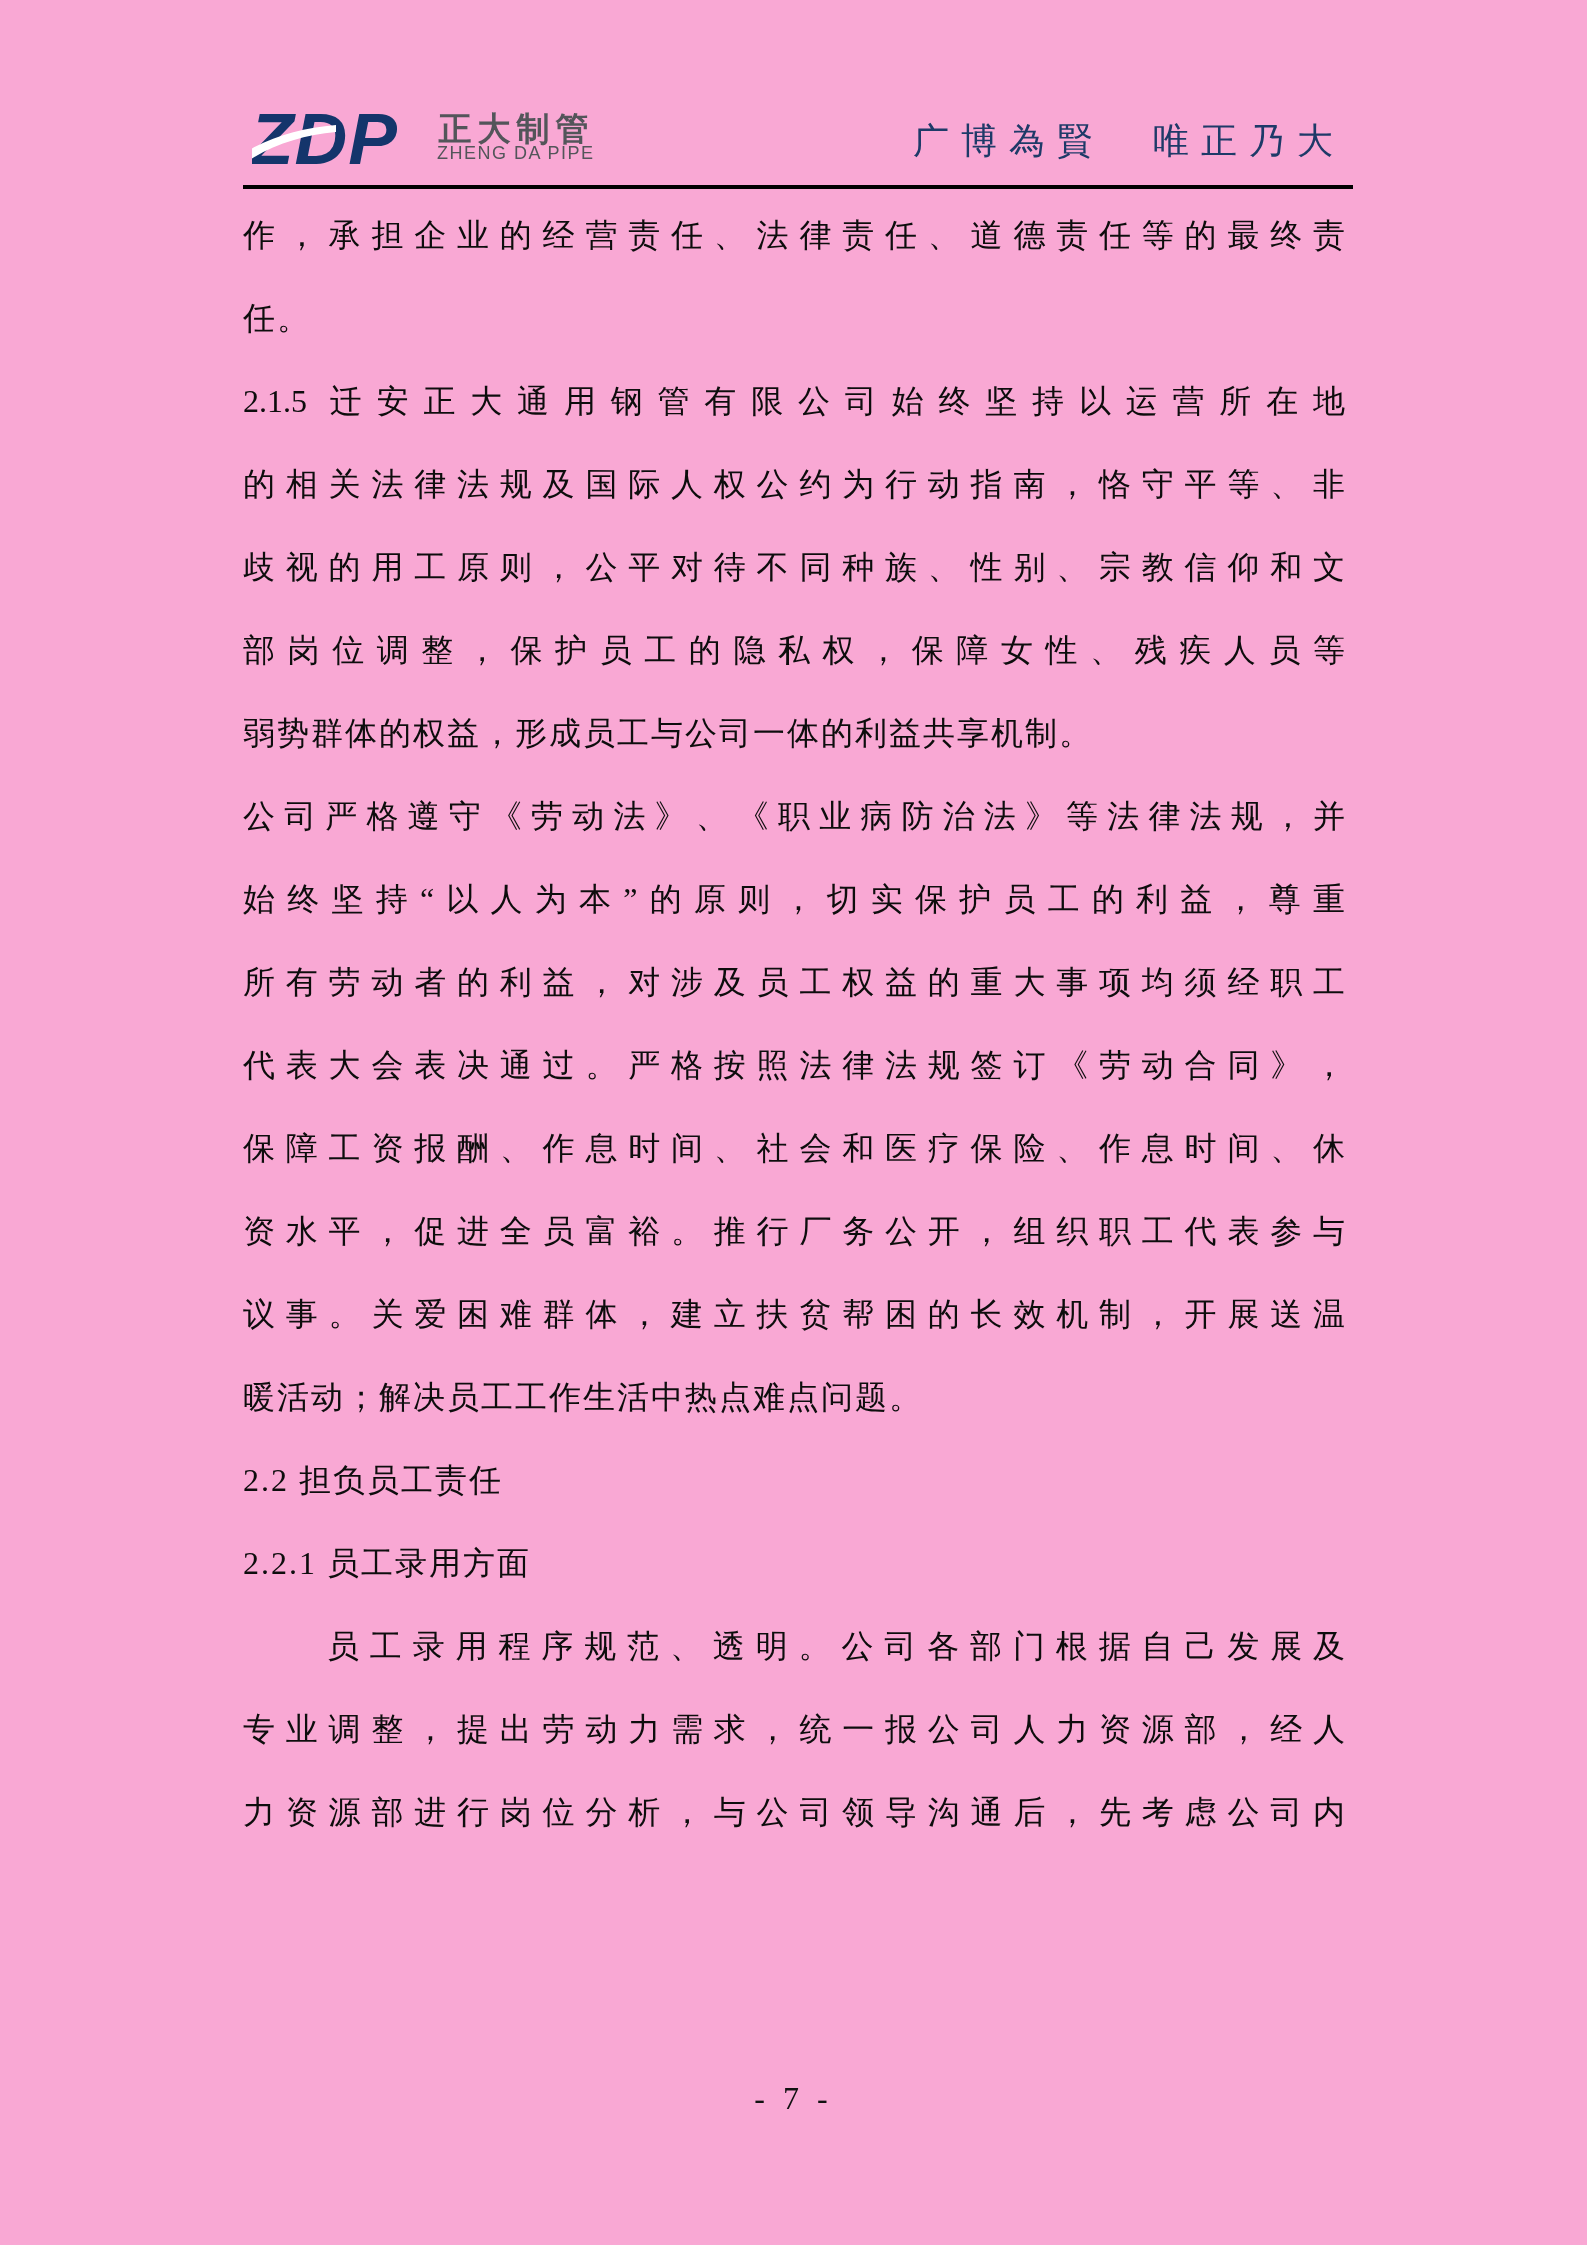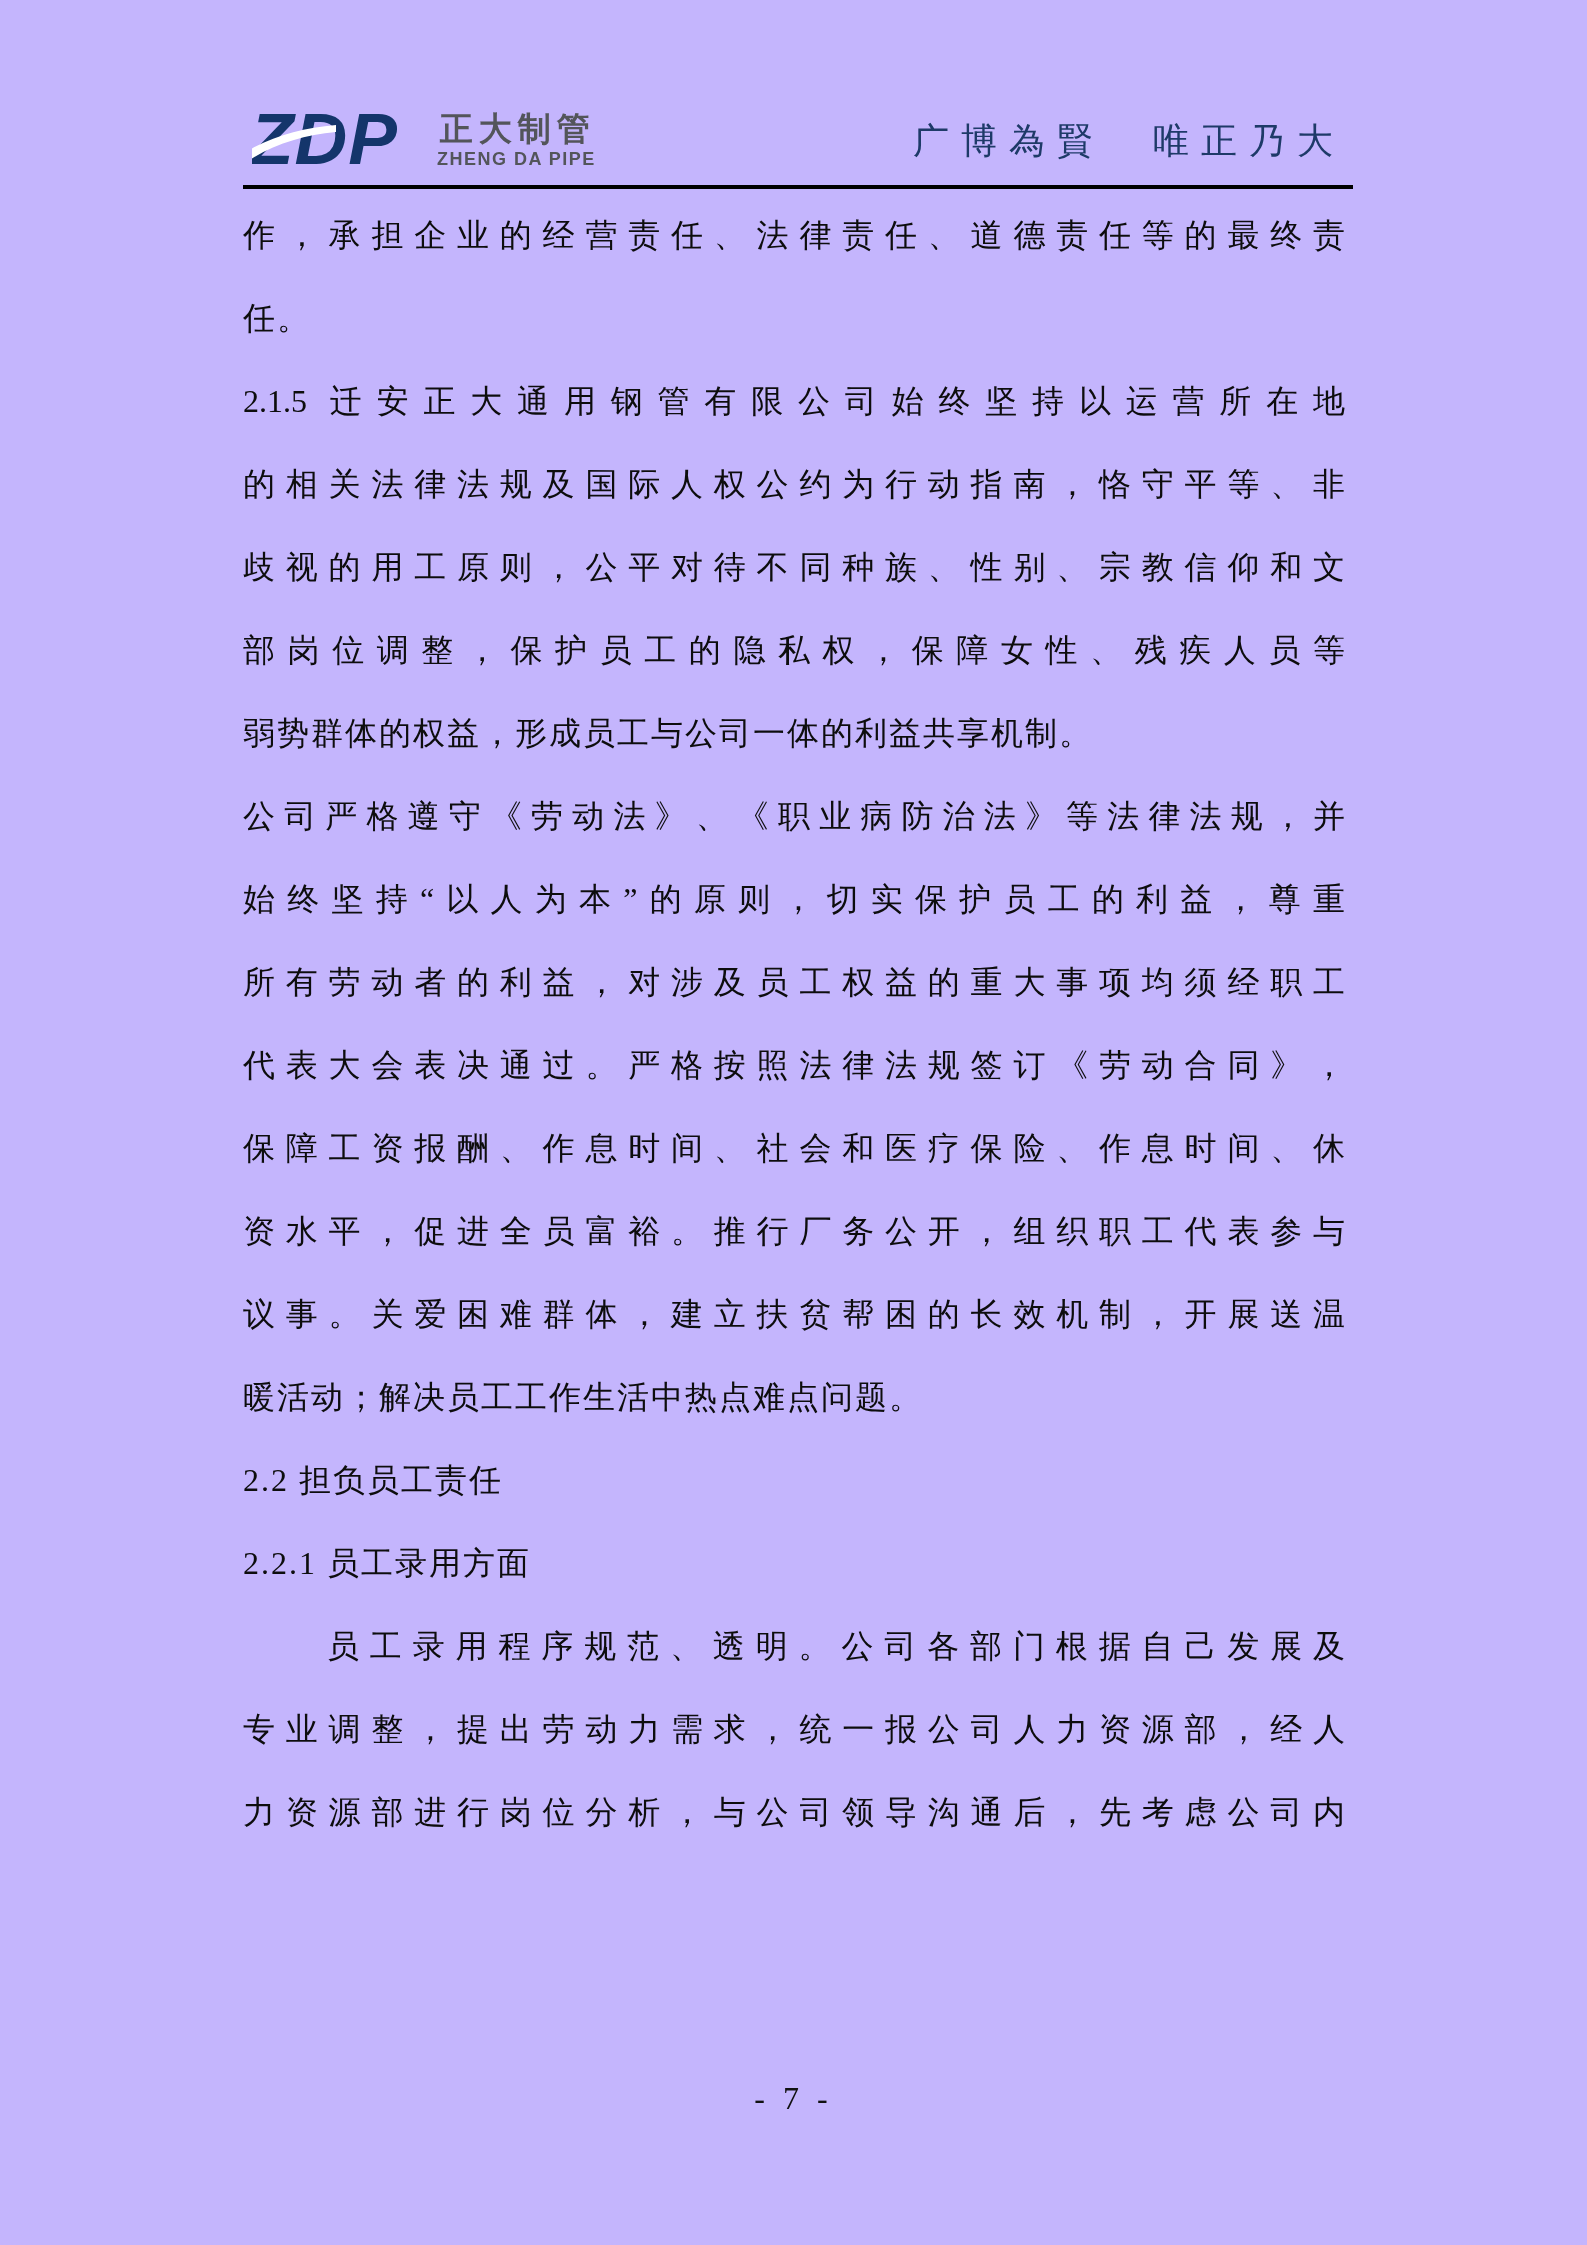--- a/index.html
+++ b/index.html
@@ -5,40 +5,40 @@
   :root{
     --navy:#14356b;
     --slogan-navy:#1e3a68;
     --logo-gray:#53555a;
     --ink:#0d0d0d;
   }
   html,body{margin:0;padding:0;background:#e8e8e8;}
   .page{
     position:relative;
     width:1587px;height:2245px;
-    background:#c4b5fd;
+    background:#f9a8d4;
     margin:0 auto;
     font-family:"Liberation Serif","DejaVu Serif",serif;
     overflow:hidden;
   }
   
   .logo-row{
     position:absolute;left:252px;top:111px;
     display:flex;align-items:flex-start;gap:13px;
   }
   .zdp-mark{display:block;}
   .logo-col{display:flex;flex-direction:column;padding-top:3px;text-align:right;}
   .logo-cn{
     font-family:"Liberation Sans","DejaVu Sans",sans-serif;
     font-weight:bold;font-size:33px;line-height:30px;
     letter-spacing:6px;color:var(--logo-gray);white-space:nowrap;
   }
   .logo-en{
     font-family:"Liberation Sans","DejaVu Sans",sans-serif;
-    font-weight:bold;font-size:18px;line-height:18px;margin-top:6px;
+    font-weight:normal;font-size:18px;line-height:18px;
     letter-spacing:1.5px;color:var(--logo-gray);white-space:nowrap;
   }
   .slogan{
     position:absolute;top:121px;right:242px;
     font-size:36px;line-height:40px;
     letter-spacing:12px;color:var(--slogan-navy);
     white-space:nowrap;
   }
   .rule{
     position:absolute;left:243px;top:185px;

